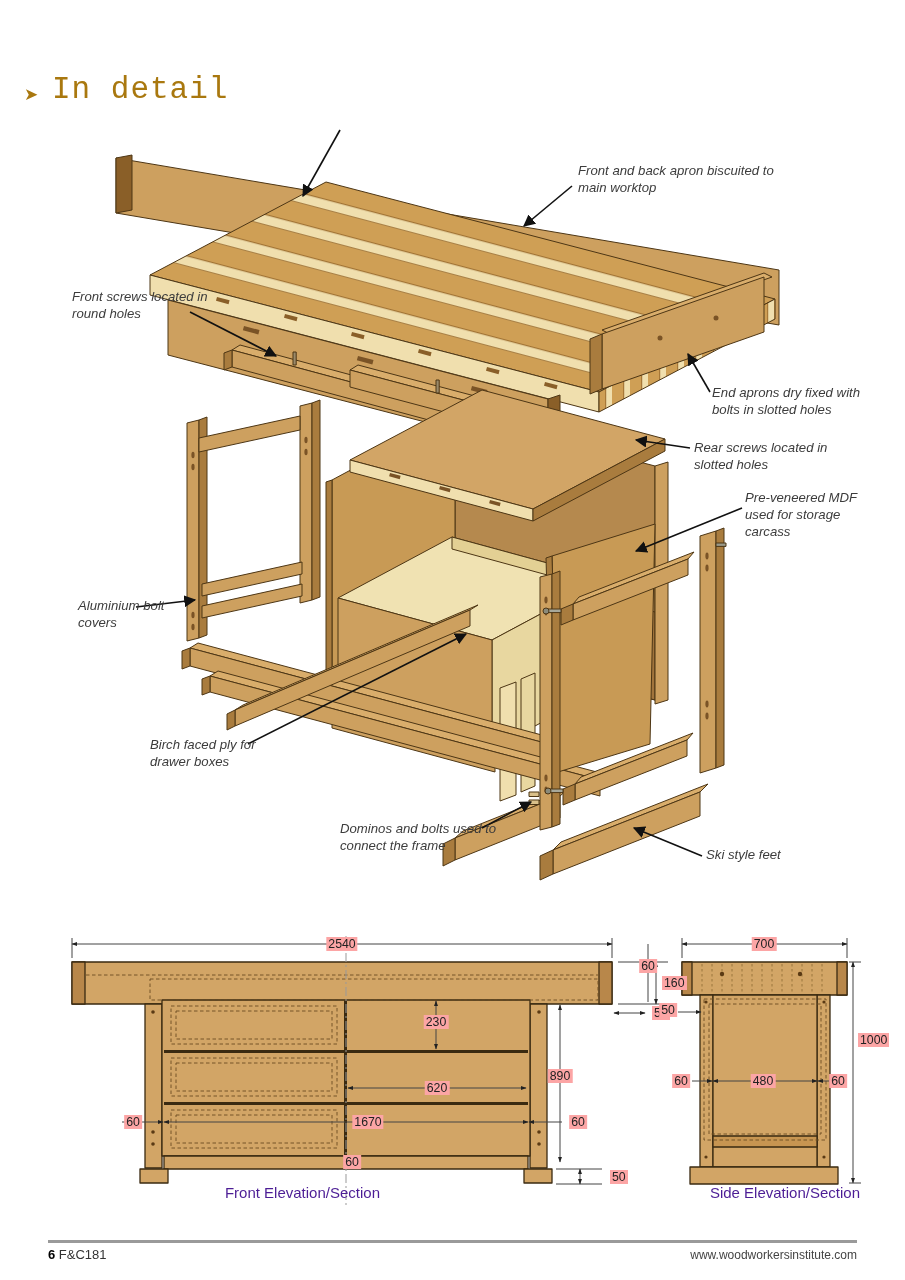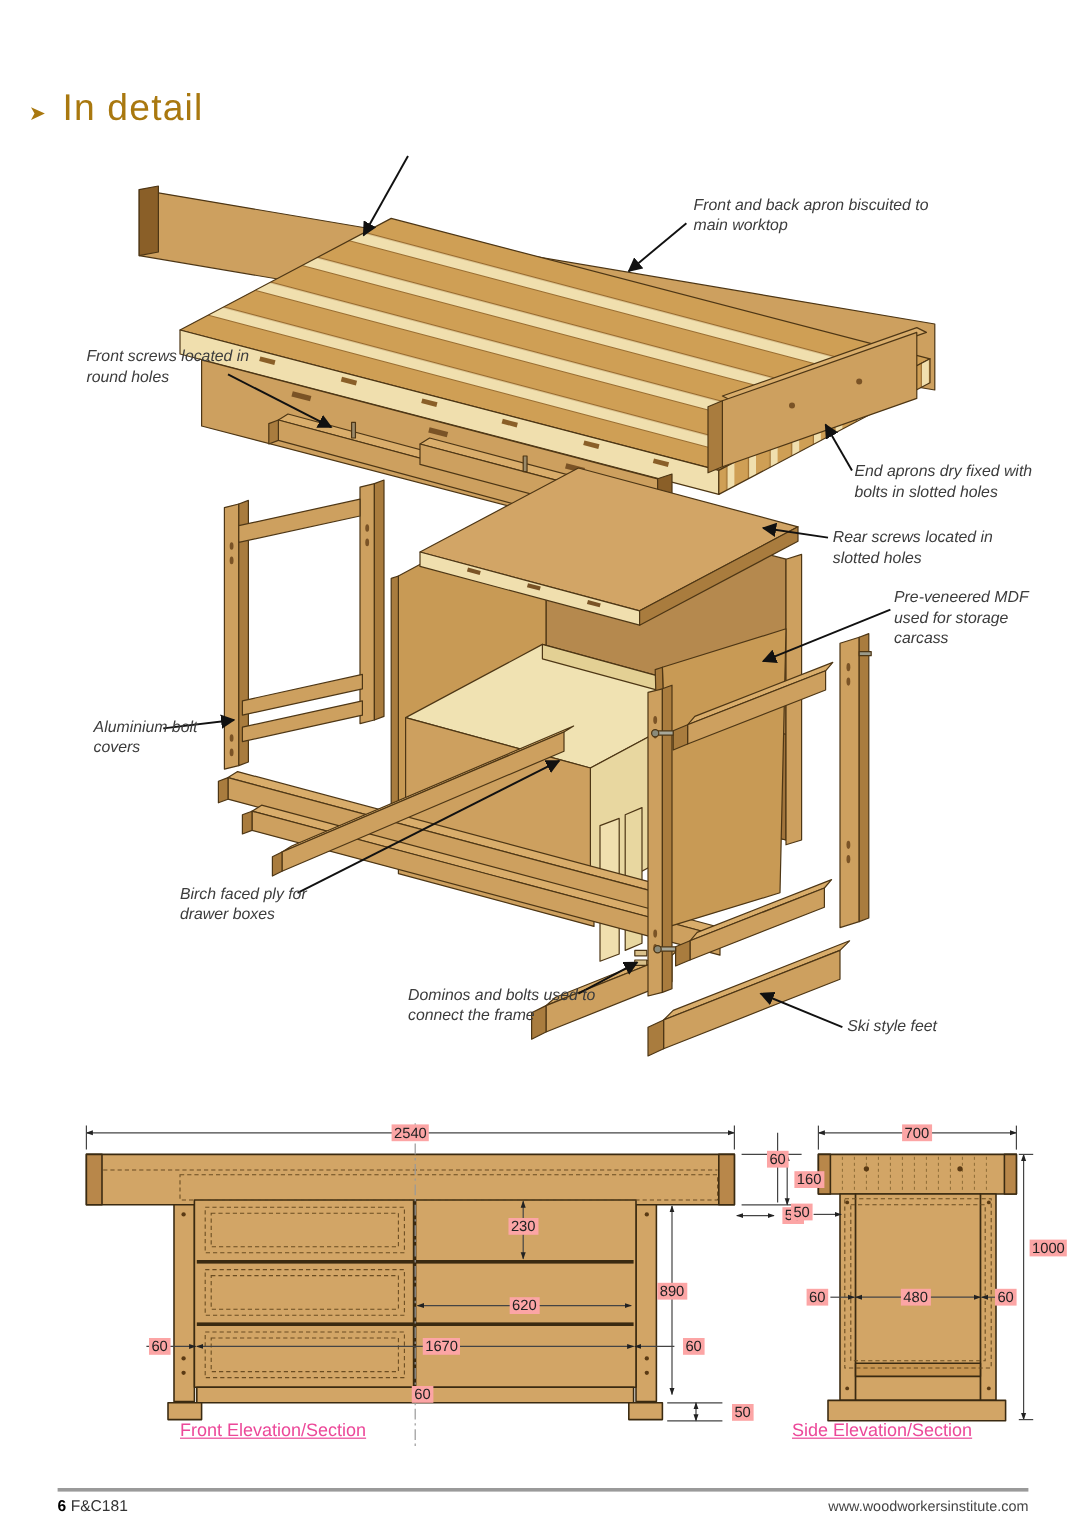--- a/index.html
+++ b/index.html
@@ -1,26 +1,26 @@
 <!DOCTYPE html>
 <html><head>
 <meta charset="utf-8">
 <style>
   html,body{margin:0;padding:0;background:#e8e8e8;}
   #page{position:relative;width:905px;height:1280px;background:#ffffff;overflow:hidden;
         font-family:"Liberation Sans", sans-serif;}
   #art{position:absolute;left:0;top:0;width:905px;height:1280px;}
   .abs{position:absolute;}
-  .title{font-family:Liberation Sans, sans-serif;font-size:31px;color:#a9780f;letter-spacing:1px;}
+  .title{font-family:Liberation Mono, monospace;font-size:31px;color:#a9780f;letter-spacing:1px;}
   .title-arrow{font-size:17px;color:#a9780f;}
   .callout{font-size:13.2px;font-style:italic;color:#3c3c3c;line-height:1.28;}
   .dim{font-size:12.3px;color:#222;background:#fca5a5;padding:0 2px;white-space:nowrap;
        transform:translate(-50%,-50%);}
   .dim.la{transform:translate(0,-50%);text-align:right;}
-  .elev-label{font-size:15px;color:#ec4899;text-align:left;text-decoration:underline;}
+  .elev-label{font-size:15px;color:#4c1d95;text-align:right;}
   .footer-bar{height:3px;background:#9a9a9a;}
   .footer-left{font-size:13px;color:#333;}
   .footer-left b{color:#000;}
   .footer-right{font-size:12px;color:#444;text-align:right;}
 </style>
 </head>
 <body>
 
 <div id="page">
 

